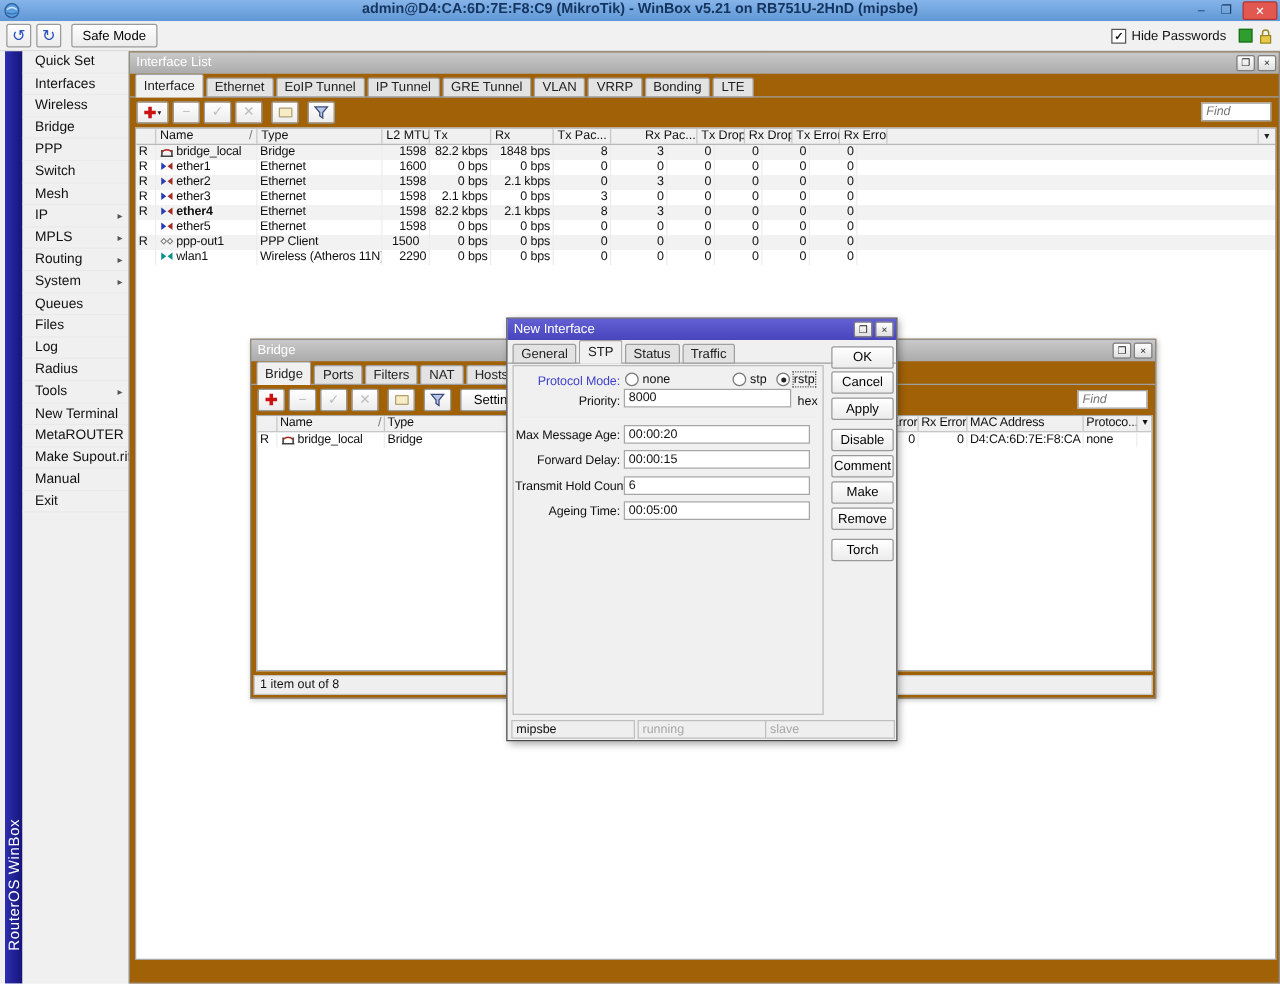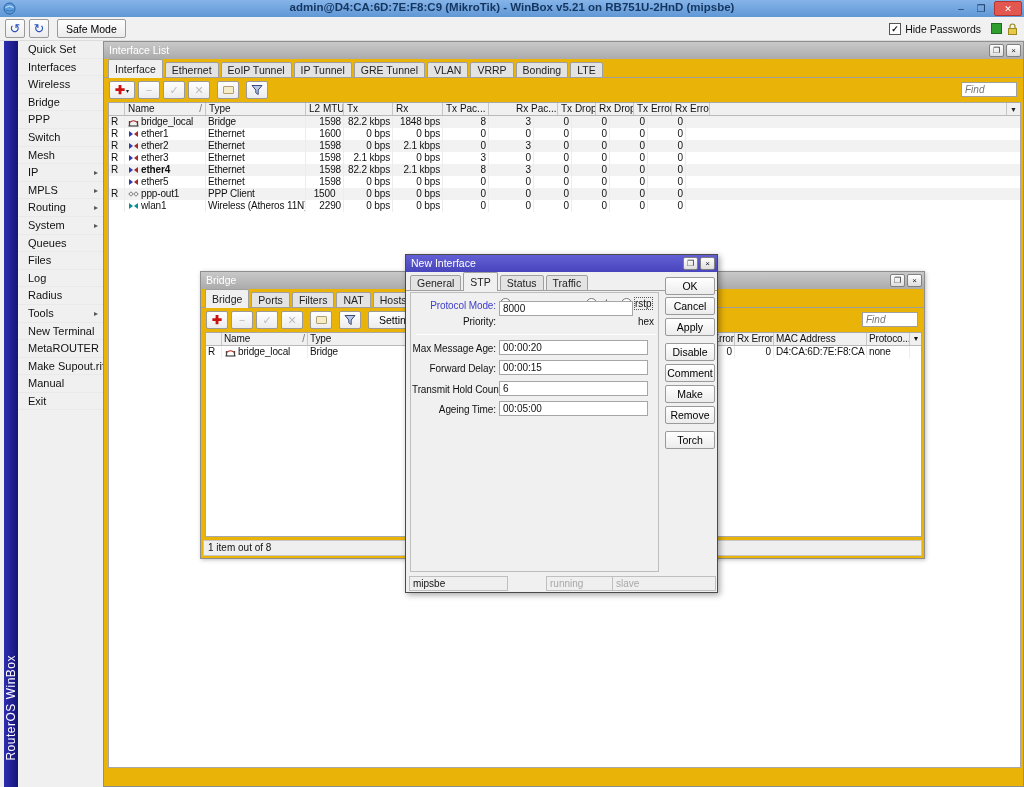--- a/index.html
+++ b/index.html
@@ -36,21 +36,21 @@
     background:linear-gradient(90deg,#2e2eb0,#14147a); }
   .brand-text { position:absolute; bottom:26px; left:0px; width:14px; color:#fff; font-size:12px;
     white-space:nowrap; writing-mode:vertical-rl; transform:rotate(180deg); letter-spacing:.5px; }
   .sidebar { position:absolute; left:18px; top:41px; width:85px; height:746px; background:#f0f0f0; }
   .side-item { height:17.6px; line-height:17.6px; padding-left:10px; position:relative;
     border-bottom:1px solid #e9e9e9; font-size:11px; color:#111; cursor:default; white-space:nowrap; }
   .side-arrow { position:absolute; right:5px; top:0; font-size:8px; color:#555; }
 
   
   .mdi { position:absolute; left:103px; top:41px; width:921px; height:746px; background:#fff; }
-  .win { position:absolute; background:#eab308; border:1px solid #8e8e8e; }
+  .win { position:absolute; background:#a16207; border:1px solid #8e8e8e; }
   .win-title { height:17px; background:linear-gradient(#c9c9c9,#ababab); color:#fff;
     font-size:10.5px; line-height:17px; padding-left:5px; position:relative; }
   .win-btns { position:absolute; right:2px; top:2px; display:flex; gap:2px; }
   .win-btn { width:15px; height:13px; border:1px solid #808080; border-radius:2px;
     background:linear-gradient(#fff,#dedede); color:#222; font-size:8px; line-height:11px; text-align:center; }
   .tabs { height:19px; display:flex; align-items:flex-end; padding-left:4px; position:relative; }
   .tab-baseline { position:absolute; left:0; right:0; bottom:0; height:1px; background:#9f9f9f; }
   .tab { position:relative; z-index:1; height:16px; line-height:15px; padding:0 6px; margin-right:2px;
     border:1px solid #9f9f9f; border-bottom:1px solid #9f9f9f; background:#e3e3e3;
     border-radius:2px 2px 0 0; font-size:10.5px; color:#222; cursor:default; white-space:nowrap; }
@@ -548,21 +548,21 @@
             <span class="rtext">none</span>
           </label><label class="rlabel" style="left: 180px;">
             <span class="radio"></span>
             <span class="rtext">stp</span>
           </label><label class="rlabel" style="left: 215px;">
             <span class="radio sel"></span>
             <span class="rtext focus">rstp</span>
           </label></span>
 
       <span class="dlabel" style="top:61px">Priority:</span>
-      <input class="dinput" style="left: 93px; top: 46px; width: 134px;" value="8000">
+      <input class="dinput" style="left: 93px; top: 56px; width: 134px;" value="8000">
       <span class="dsuffix" style="left:232px;top:61px">hex</span>
 
       <div class="dlg-sep"></div>
       <div id="dialog-fields">
           <span class="dlabel" style="top: 88px;">Max Message Age:</span>
           <input class="dinput" value="00:00:20" style="left: 93px; top: 85px; width: 149px;">
           <span class="dlabel" style="top: 108px;">Forward Delay:</span>
           <input class="dinput" value="00:00:15" style="left: 93px; top: 105px; width: 149px;">
           <span class="dlabel" style="top: 129px;">Transmit Hold Count:</span>
           <input class="dinput" value="6" style="left: 93px; top: 126px; width: 149px;">
@@ -574,19 +574,19 @@
           <button class="dbtn" style="top: 42px;">Cancel</button>
           <button class="dbtn" style="top: 63px;">Apply</button>
           <button class="dbtn" style="top: 88px;">Disable</button>
           <button class="dbtn" style="top: 109px;">Comment</button>
           <button class="dbtn" style="top: 130px;">Make</button>
           <button class="dbtn" style="top: 151px;">Remove</button>
           <button class="dbtn" style="top: 176px;">Torch</button>
         </div>
       <div id="dialog-status">
           <div class="dstatus" style="left: 3px; width: 99px;">mipsbe</div>
-          <div class="dstatus inactive" style="left: 104px; width: 120px; margin-left: 36px;">running</div>
+          <div class="dstatus inactive" style="left: 104px; width: 120px;">running</div>
           <div class="dstatus inactive" style="left: 206px; width: 104px;">slave</div>
         </div>
     </div>
 
   </div>
 </div>
 
 </body></html>

